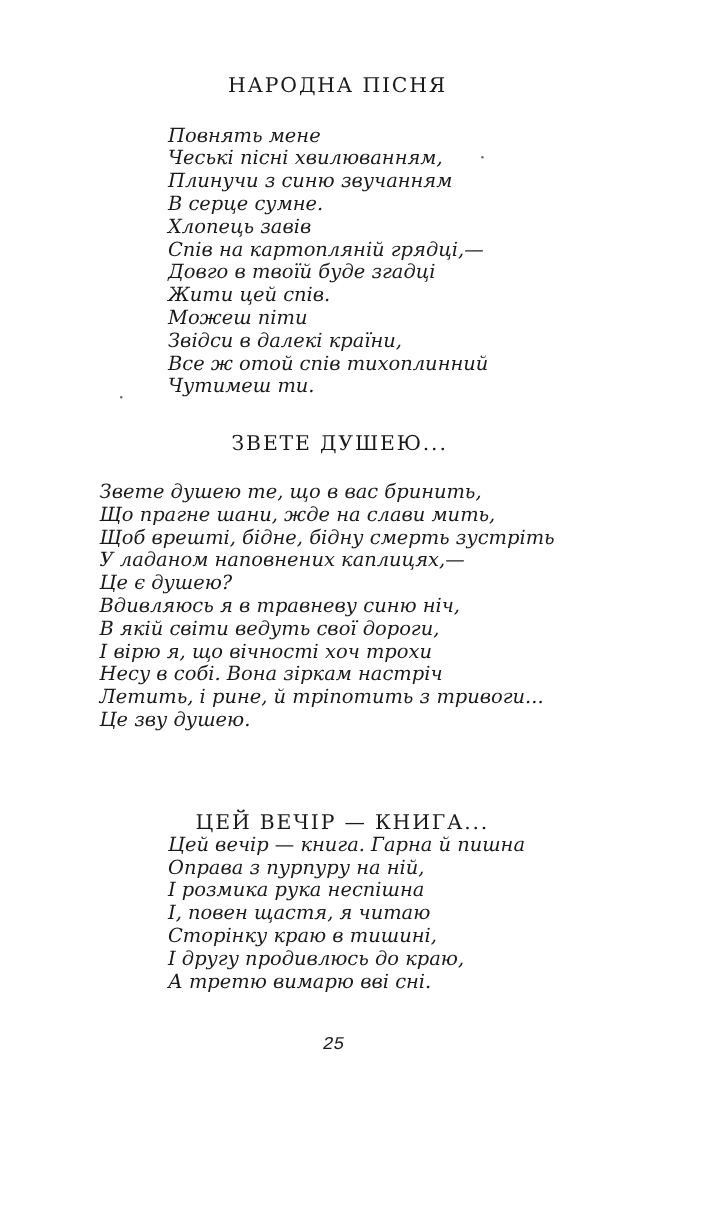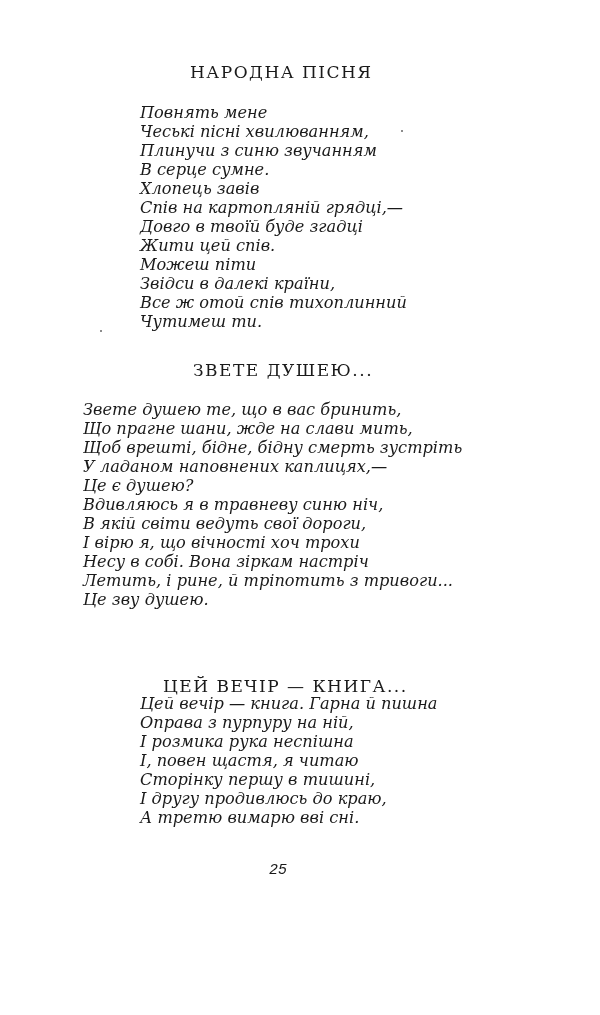--- a/index.html
+++ b/index.html
@@ -52,21 +52,21 @@
     <span class="line">Летить, і рине, й тріпотить з тривоги...</span>
     <span class="line">Це зву душею.</span>
   </div>
 
   <div class="title" style="left:163px; top:656px;margin-top:20px;">ЦЕЙ ВЕЧІР — КНИГА...</div>
   <div class="stanza" style="left:140px; top:694px;">
     <span class="line">Цей вечір — книга. Гарна й пишна</span>
     <span class="line">Оправа з пурпуру на ній,</span>
     <span class="line">І розмика рука неспішна</span>
     <span class="line">І, повен щастя, я читаю</span>
-    <span class="line">Сторінку першу в тишині,</span>
+    <span class="line">Сторінку краю в тишині,</span>
     <span class="line">І другу продивлюсь до краю,</span>
     <span class="line">А третю вимарю вві сні.</span>
   </div>
 
   <div class="page-num">25</div>
 
   <div class="speck" style="left:401px; top:130px;"></div>
   <div class="speck" style="left:100px; top:330px;"></div>
 </div>
 

